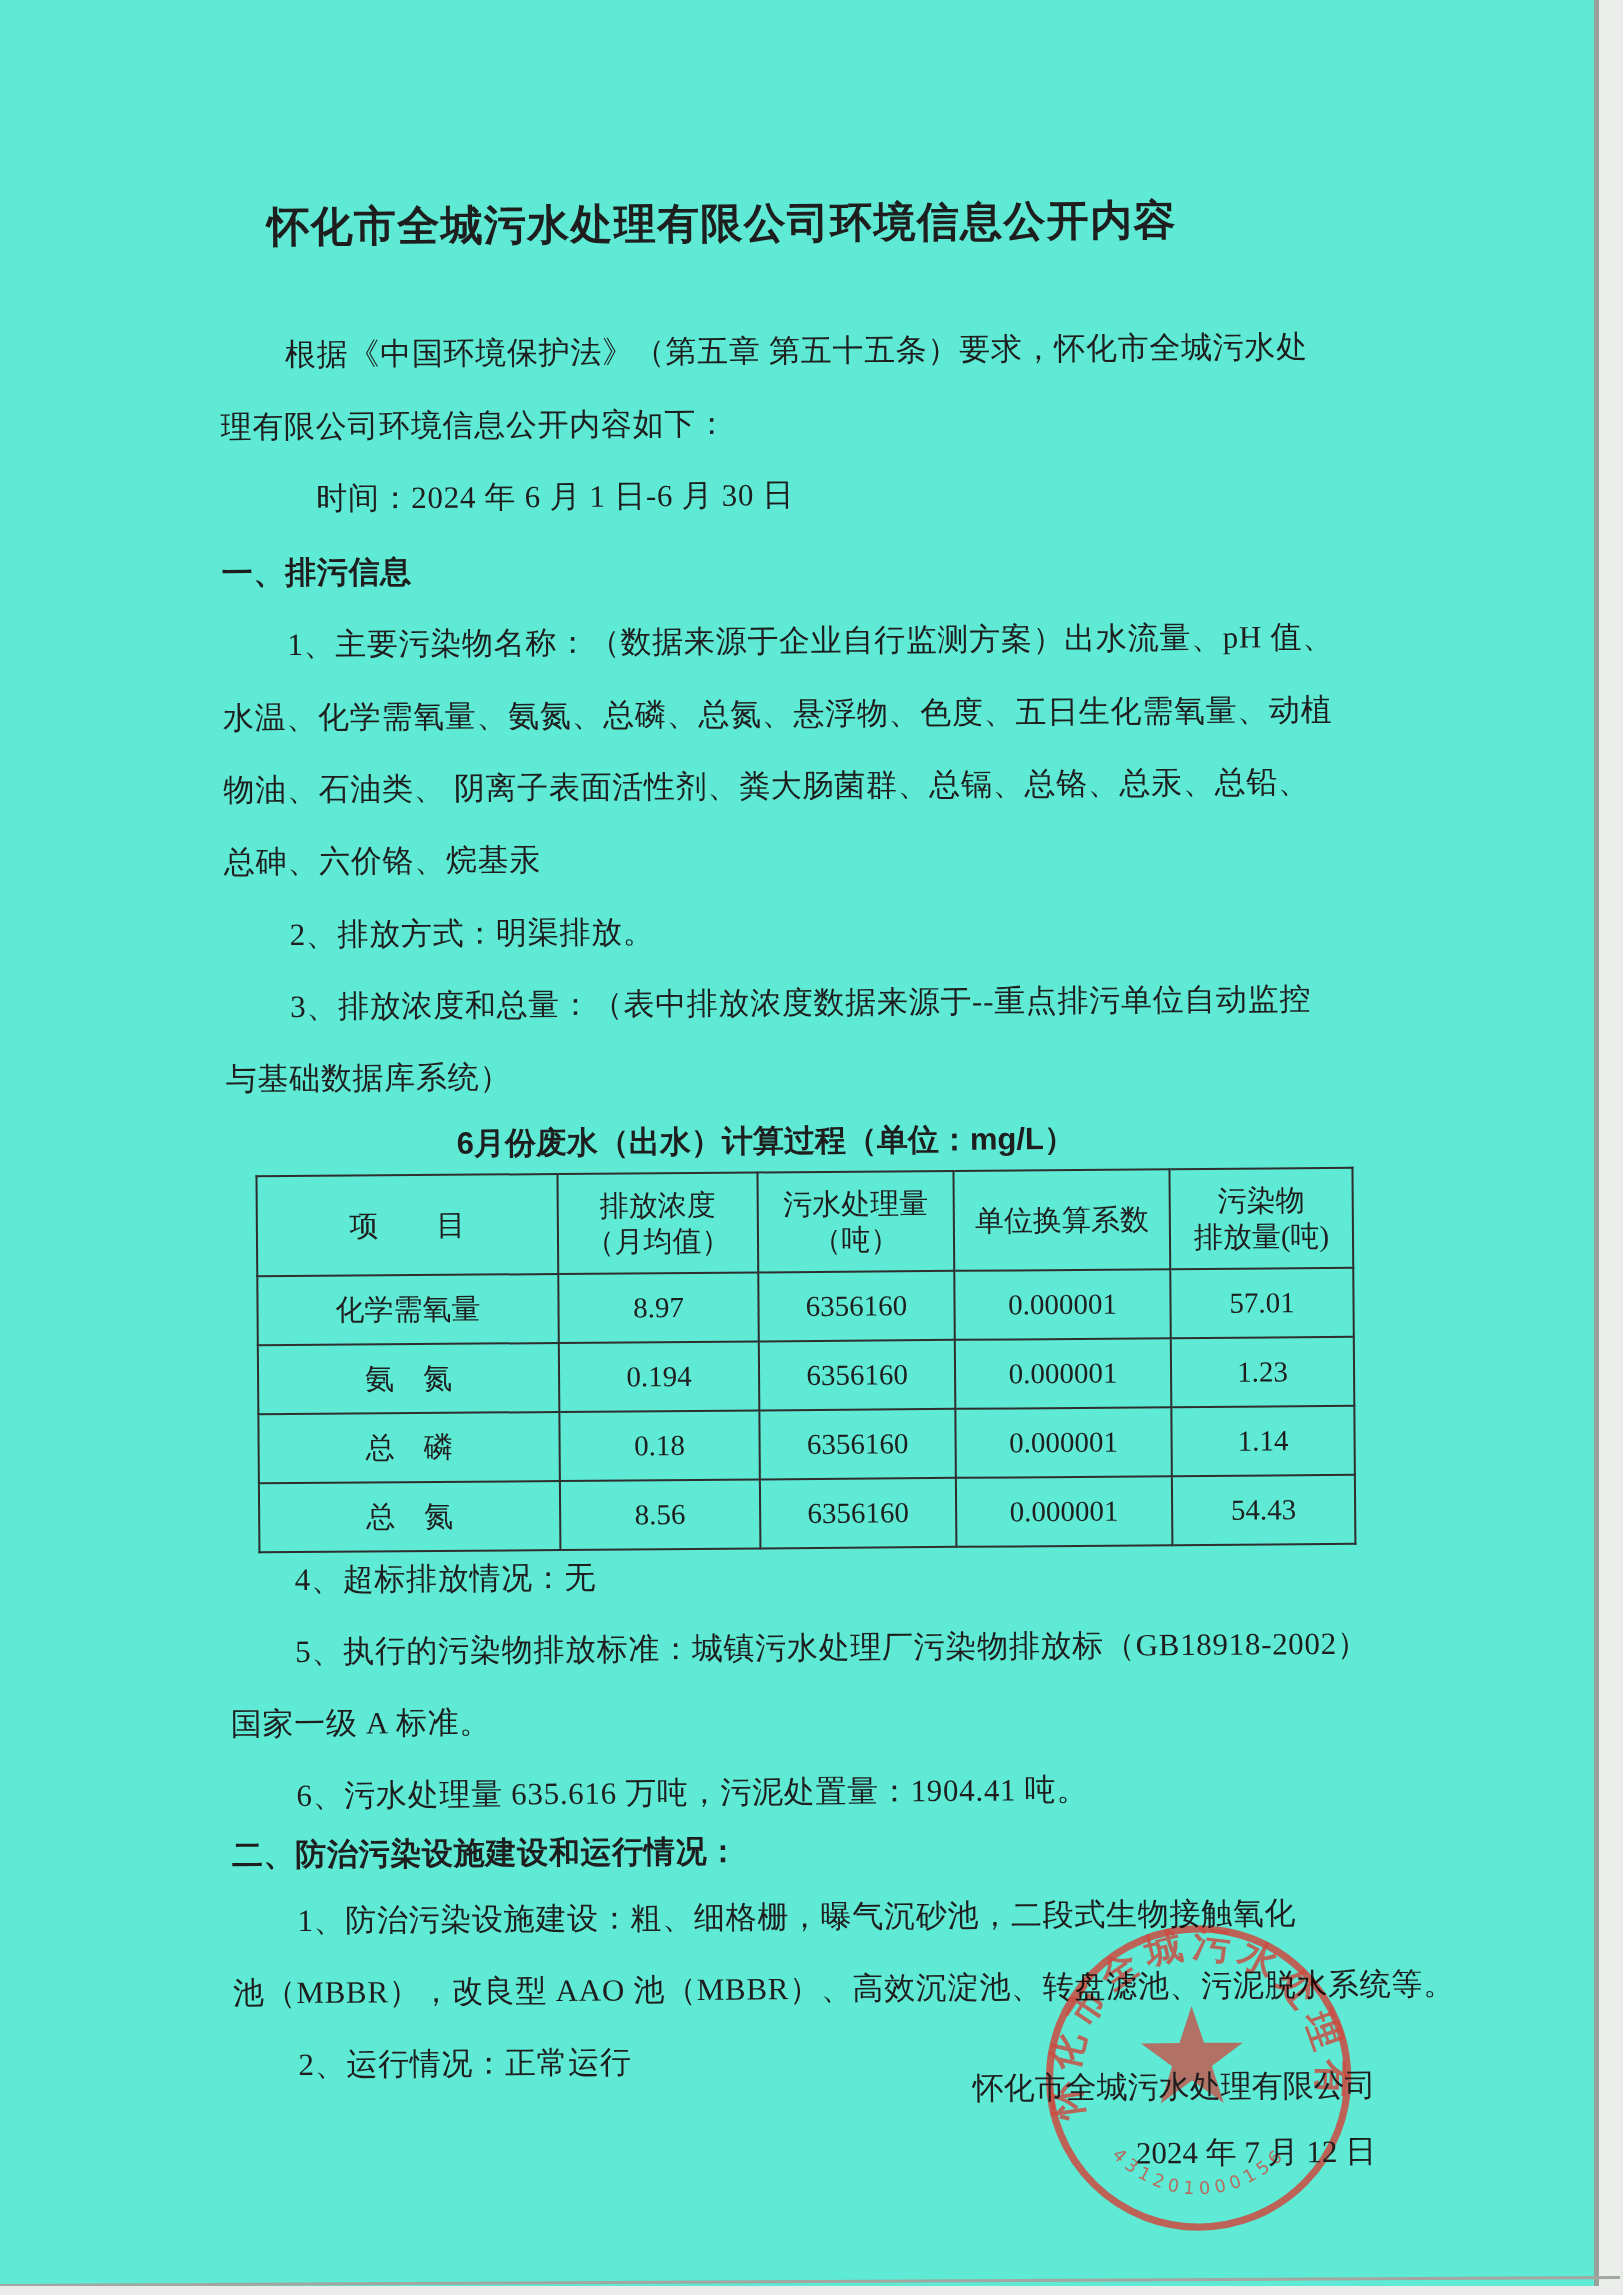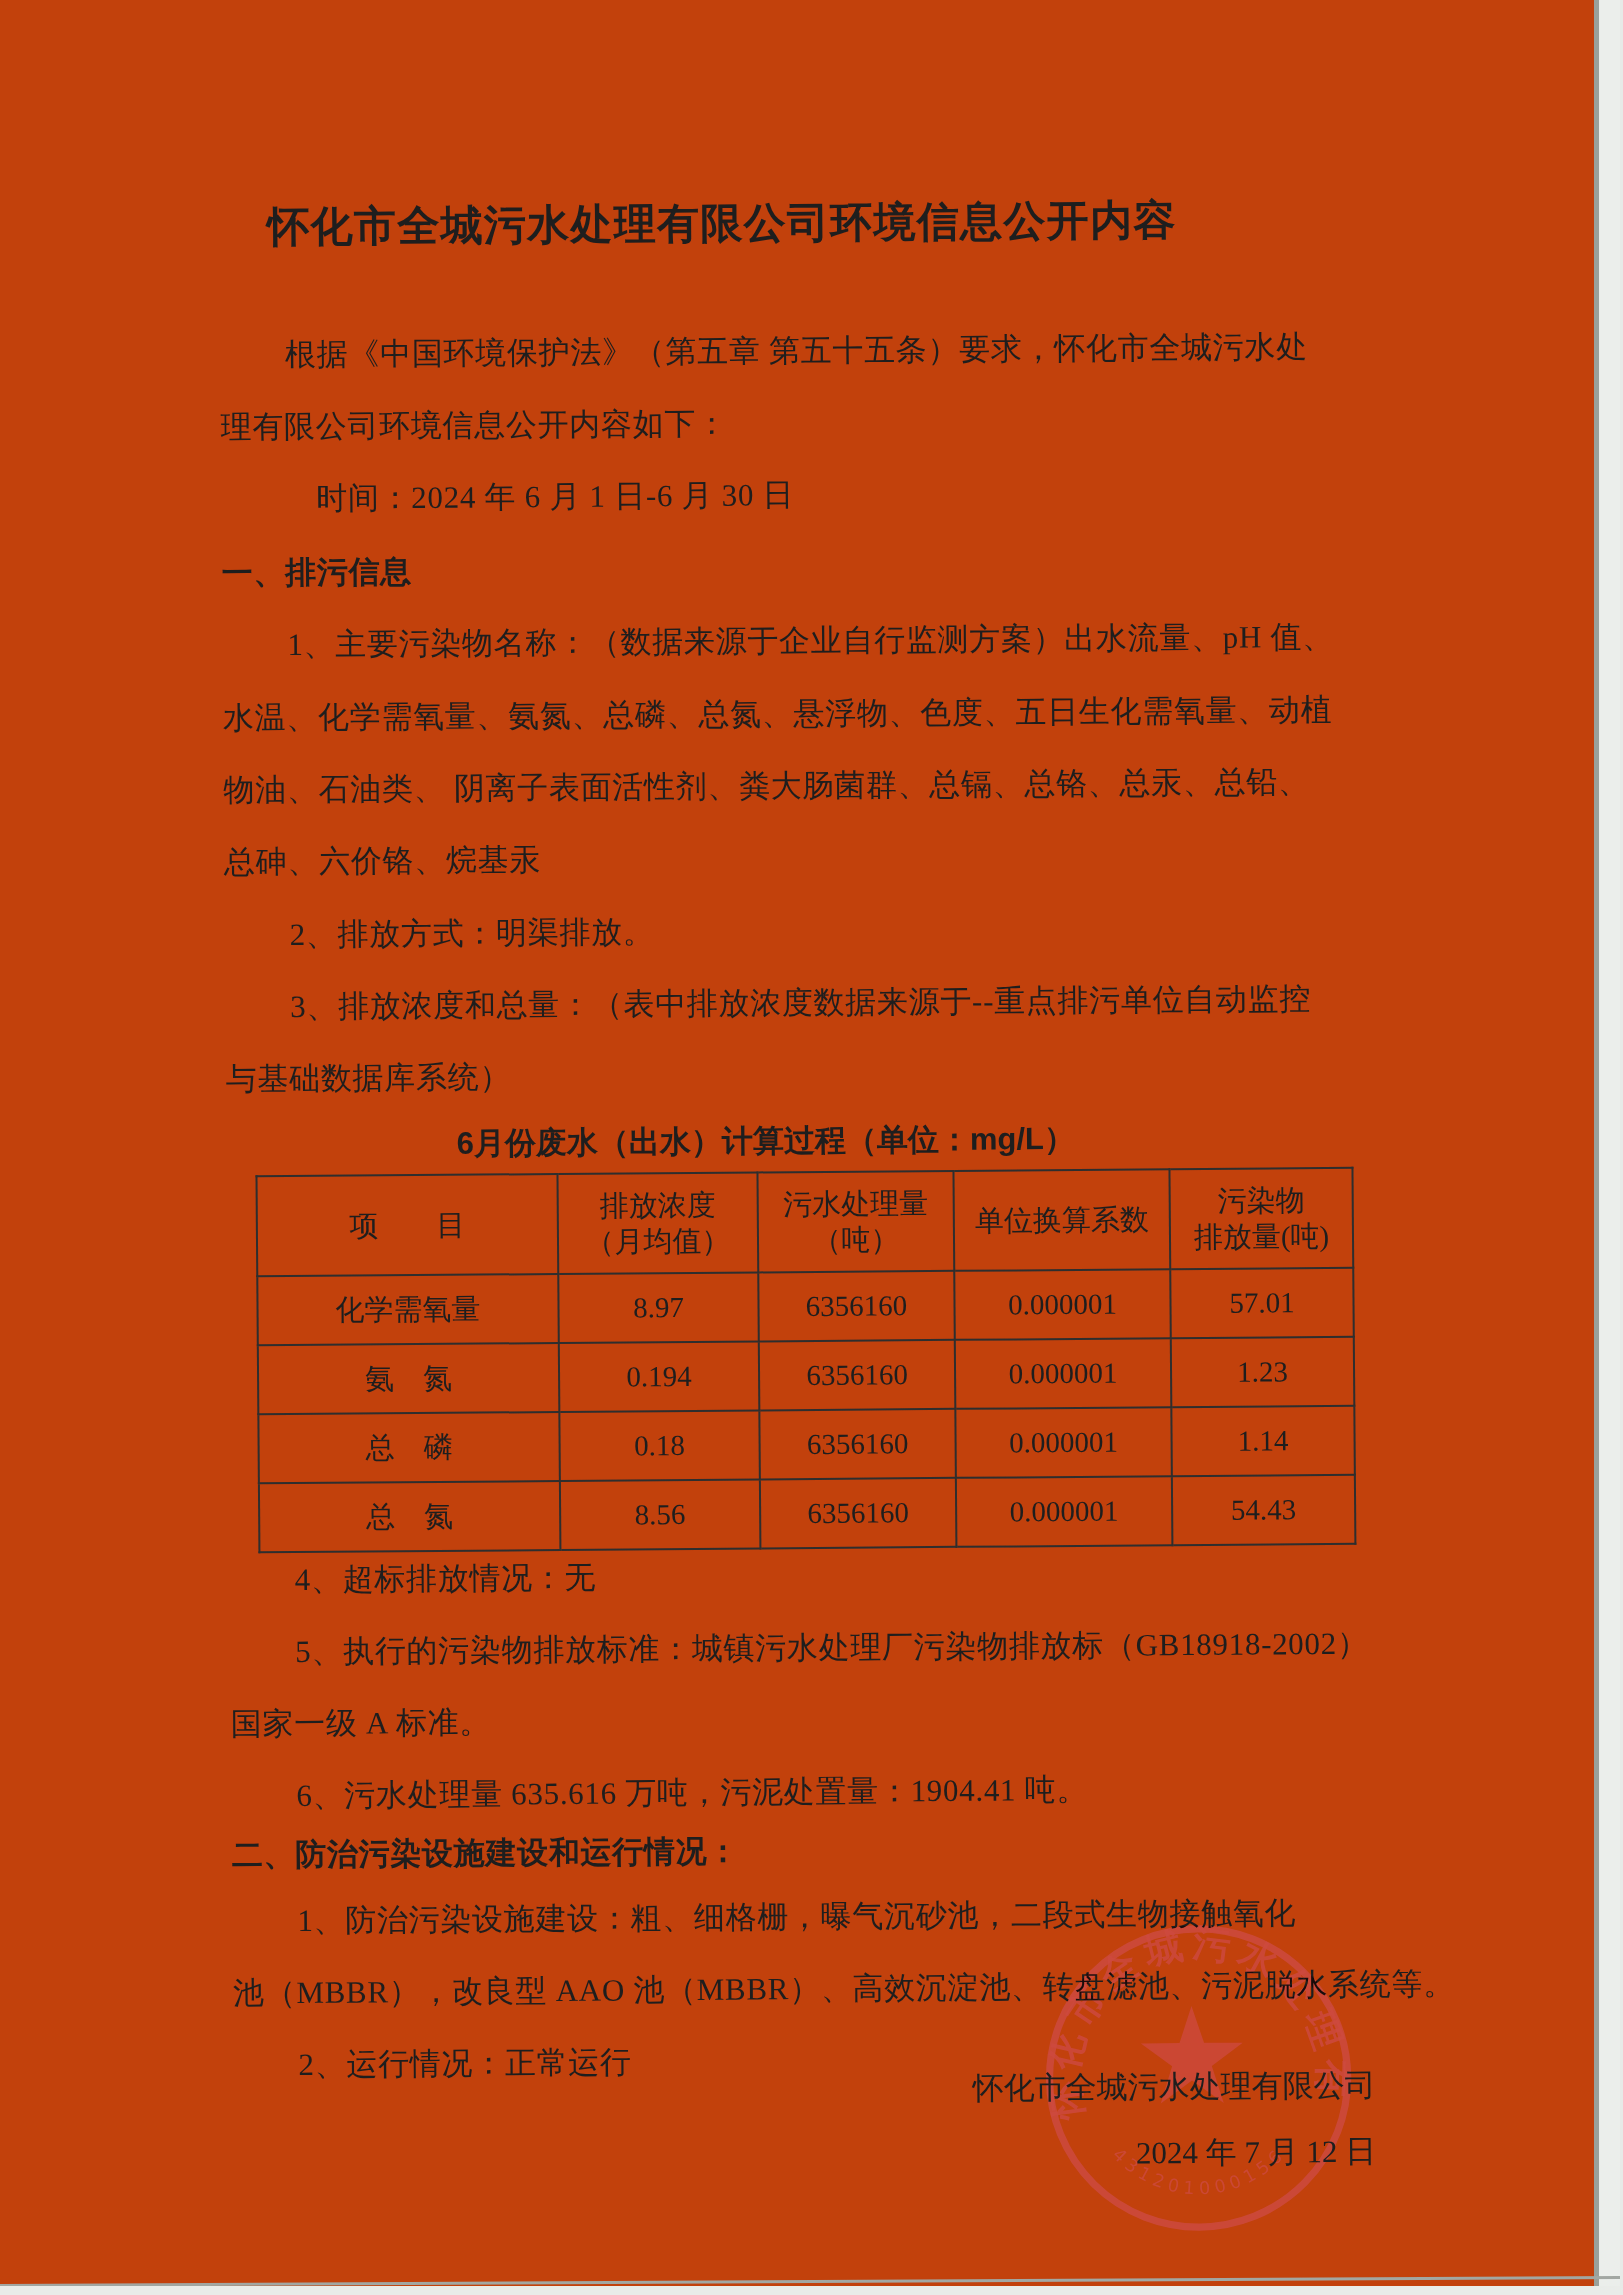--- a/index.html
+++ b/index.html
@@ -1,18 +1,18 @@
 <!DOCTYPE html>
 <html style="font-size:10.5px"><head>
 <meta charset="utf-8">
 <style>
   html,body{margin:0;padding:0;background:#e7eae7;}
   #viewport{
     position:relative;width:1620px;height:2295px;overflow:hidden;
-    background:#c2410c;
+    background:#5eead4;
     font-family:"Liberation Serif","DejaVu Serif",serif;
     color:#1e1e1e;
   }
   
   .right-edge-line{position:absolute;left:1594px;top:0;width:4.6px;height:2295px;background:#9aa19b;}
   .right-edge-out{position:absolute;left:1599px;top:0;width:25px;height:2295px;background:#ebeeeb;}
   .bottom-edge-line{position:absolute;left:0;top:2284px;width:1649px;height:3.3px;background:#a2a7a2;transform:rotate(-0.28deg);transform-origin:0 0;}
   .bottom-edge-out{position:absolute;left:0;top:2286px;width:1623px;height:9.2px;background:#e9ece9;}
 
   .content{position:absolute;left:0;top:0;width:1623px;height:2295px;

